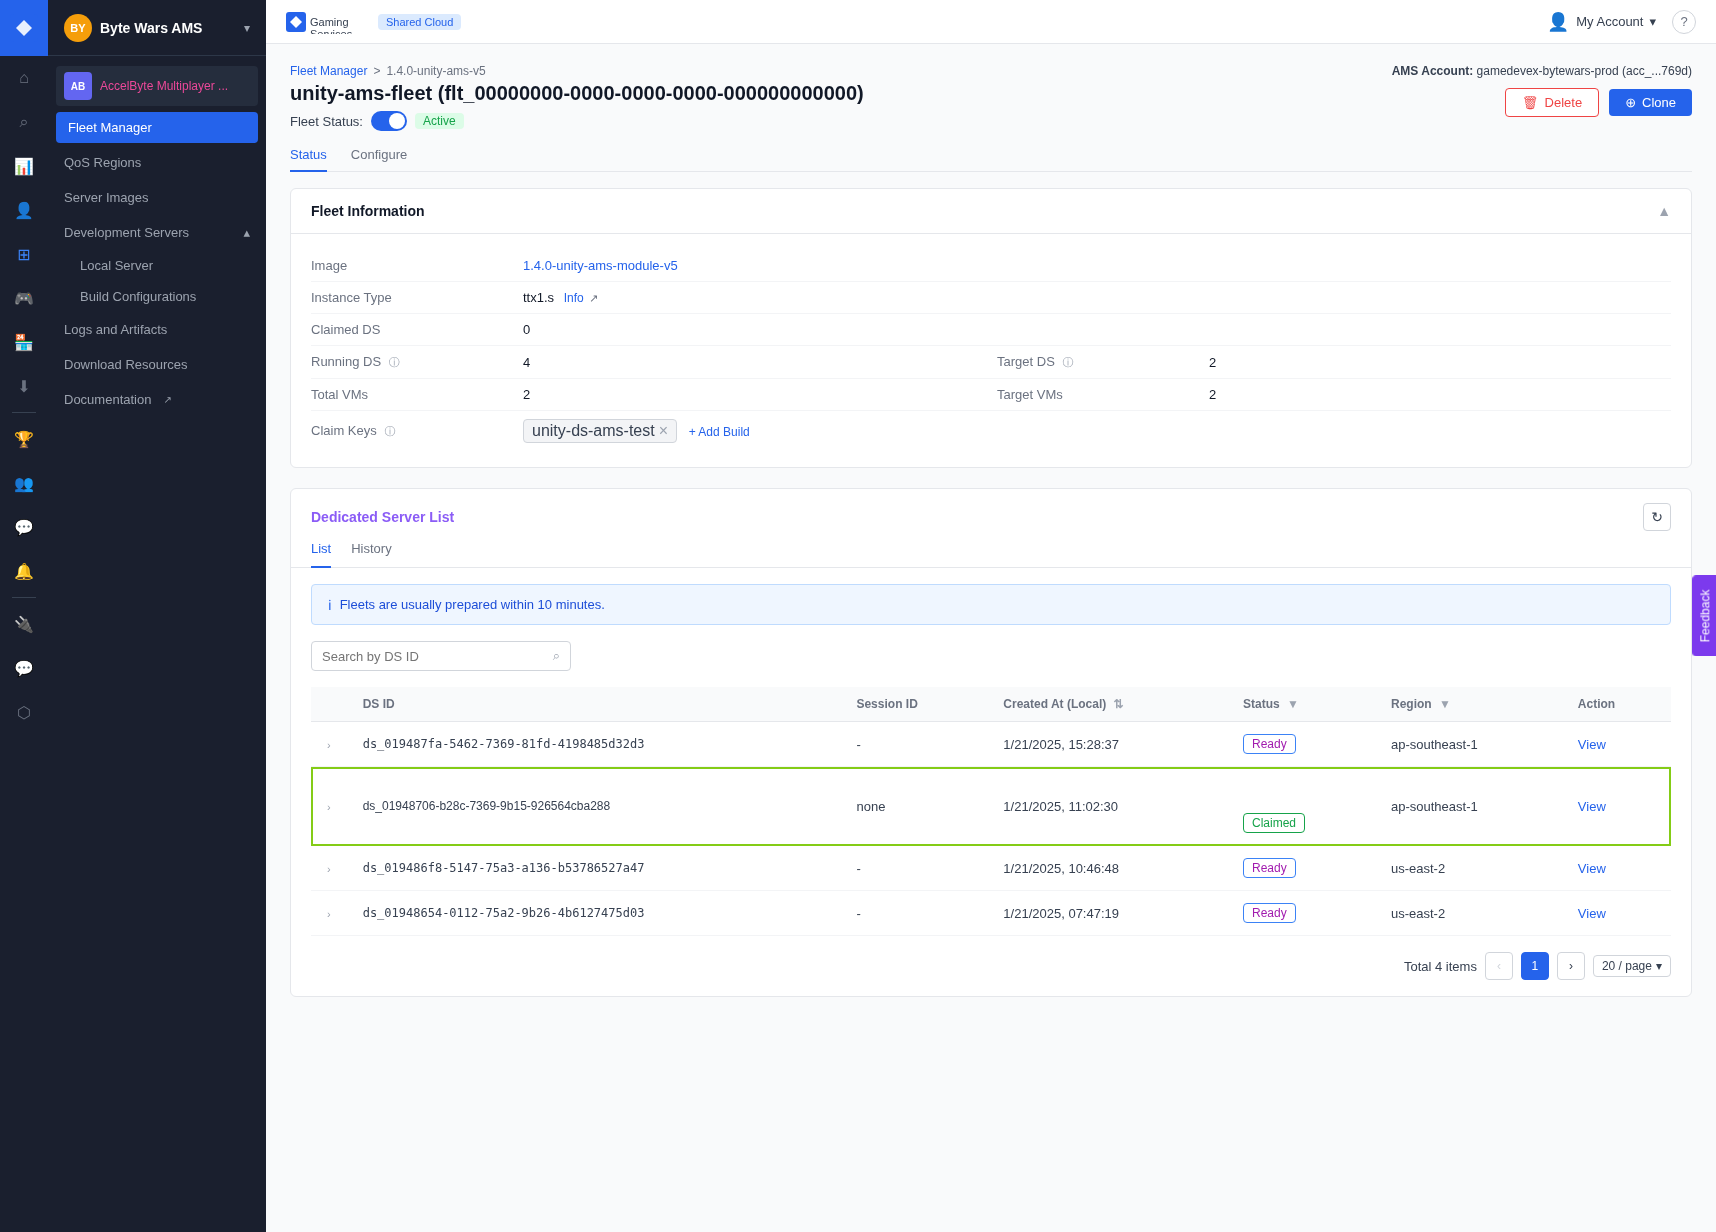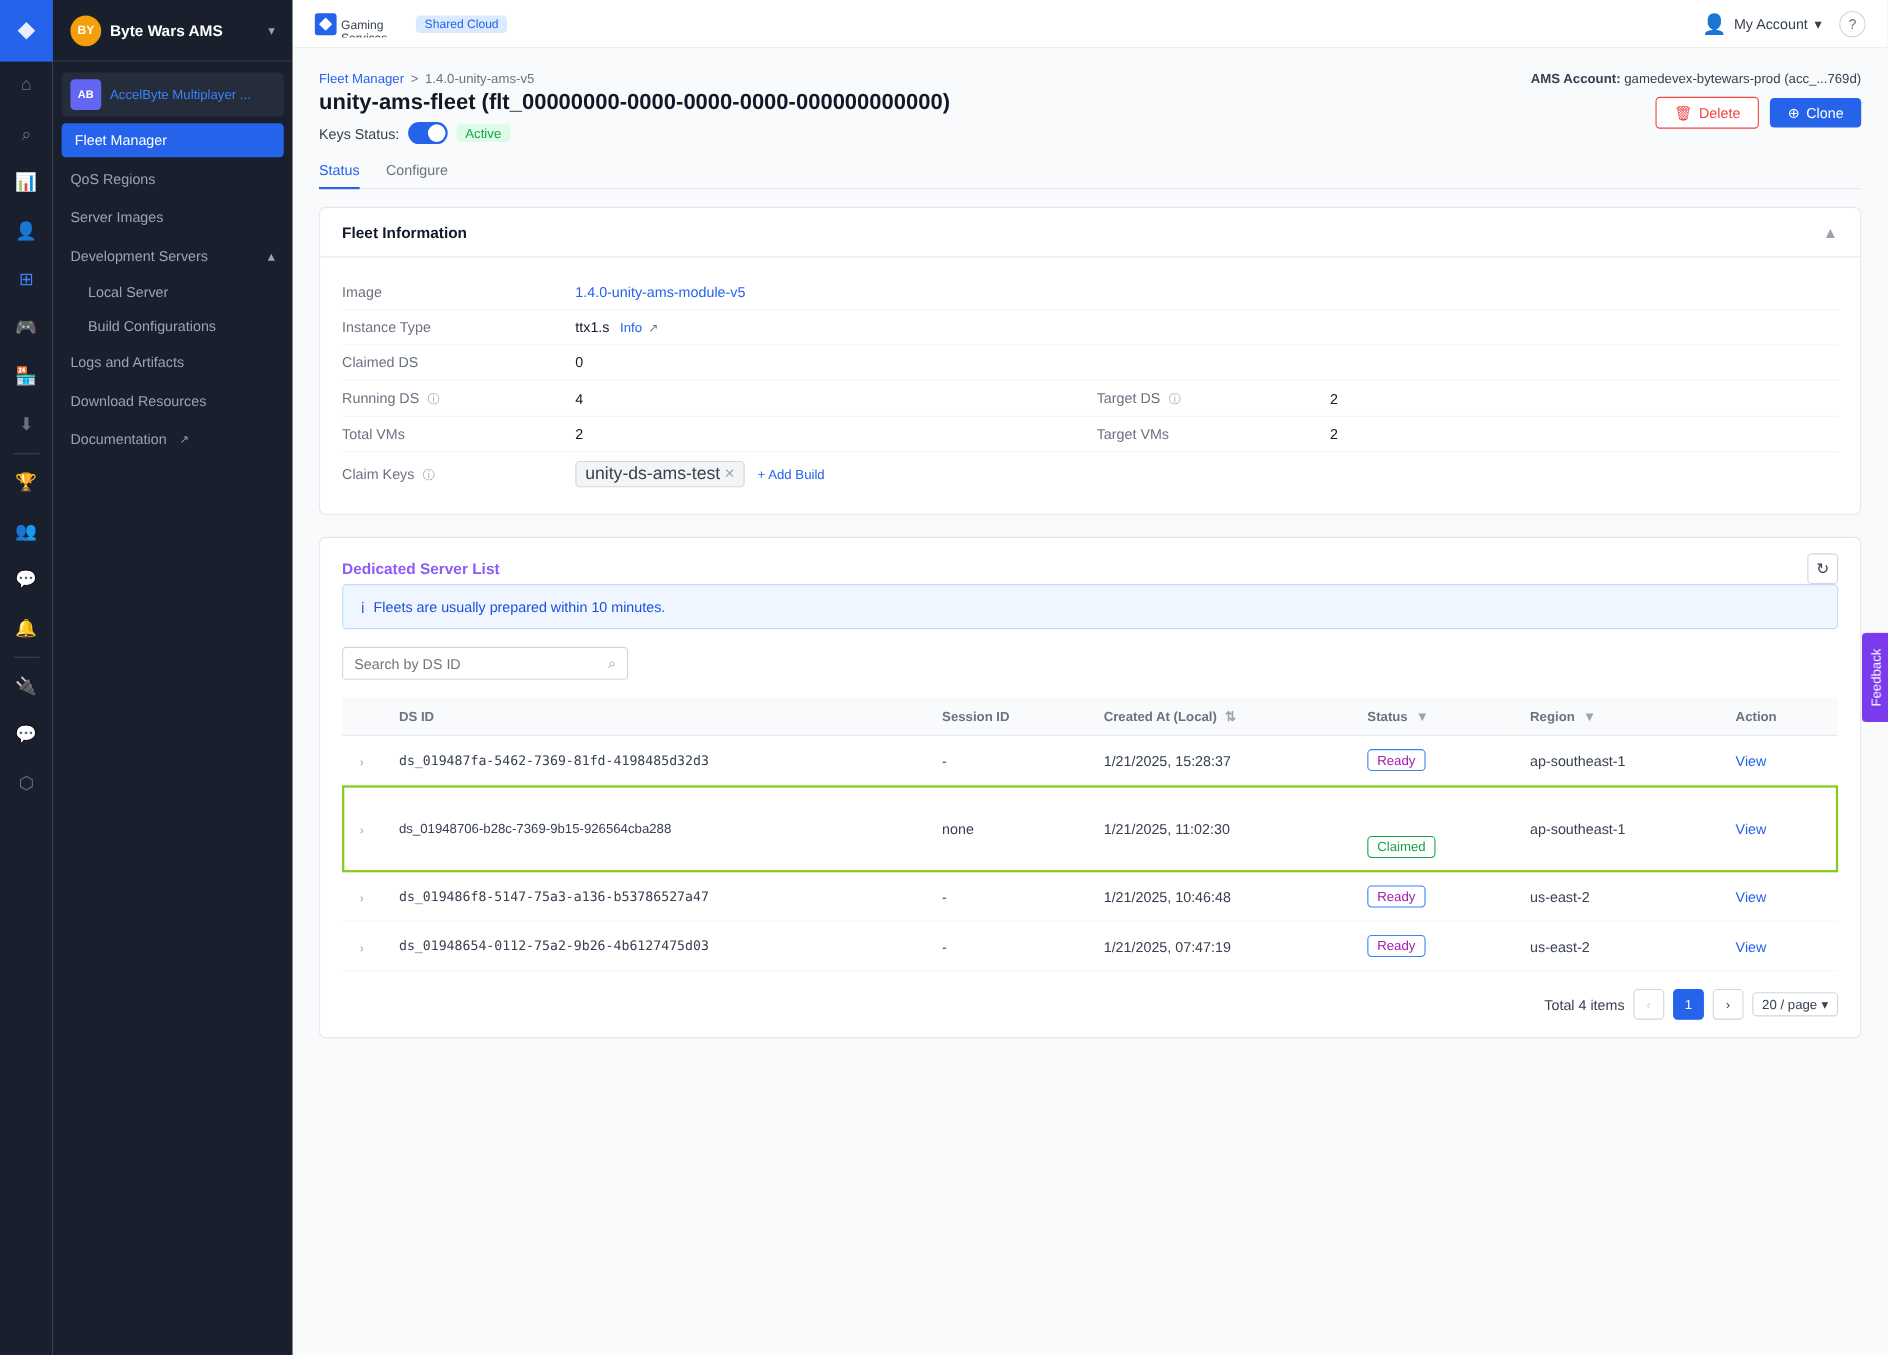--- a/index.html
+++ b/index.html
@@ -344,21 +344,21 @@
     <div style="display:flex;align-items:center;gap:8px;">
       <div style="width:28px;height:28px;background:#f59e0b;border-radius:50%;display:flex;align-items:center;justify-content:center;color:#fff;font-size:11px;font-weight:700;">BY</div>
       <span class="sidebar-header-title">Byte Wars AMS</span>
     </div>
     <span class="sidebar-header-arrow">▾</span>
   </div>
 
   <div style="padding:10px 8px 4px;">
     <div style="display:flex;align-items:center;gap:8px;padding:6px 8px;border-radius:4px;background:#252d3d;">
       <div class="app-icon">AB</div>
-      <span style="color:#3b82f6;font-size:12px;">AccelByte Multiplayer ...</span>
+      <span style="color:#ec4899;font-size:12px;">AccelByte Multiplayer ...</span>
     </div>
   </div>
 
   <div class="sidebar-nav-item active">
     <span>Fleet Manager</span>
   </div>
   <div class="sidebar-nav-item">
     <span>QoS Regions</span>
   </div>
   <div class="sidebar-nav-item">
@@ -415,21 +415,21 @@
 
       <div style="display:flex;align-items:flex-start;justify-content:space-between;margin-bottom:8px;">
         <div>
           <div class="breadcrumb">
             <a href="#">Fleet Manager</a>
             <span>&gt;</span>
             <span>1.4.0-unity-ams-v5</span>
           </div>
           <div class="page-title">unity-ams-fleet (flt_00000000-0000-0000-0000-000000000000)</div>
           <div class="fleet-status">
-            <span>Keys Status:</span>
+            <span>Fleet Status:</span>
             <div class="toggle-switch"></div>
             <span class="status-badge-active">Active</span>
           </div>
         </div>
         <div style="display:flex;flex-direction:column;align-items:flex-end;gap:10px;">
           <div class="ams-account">
             <strong>AMS Account:</strong>
             <span>gamedevex-bytewars-prod (acc_...769d)</span>
           </div>
           <div class="header-buttons">
@@ -513,20 +513,24 @@
           </div>
         </div>
       </div>
 
       <div class="card">
         <div class="server-list-header">
           <span class="server-list-title">Dedicated Server List</span>
           <div class="refresh-btn">↻</div>
         </div>
 
+        <div class="list-tabs">
+          <div class="list-tab active">List</div>
+          <div class="list-tab">History</div>
+        </div>
 
         <div class="info-banner">
           <span style="color:#2563eb;font-size:14px;">ℹ</span>
           <span>Fleets are usually prepared within 10 minutes.</span>
         </div>
 
         <div class="search-area">
           <div class="search-input-wrap">
             <input type="text" placeholder="Search by DS ID" style="">
             <span class="search-icon">⌕</span>

